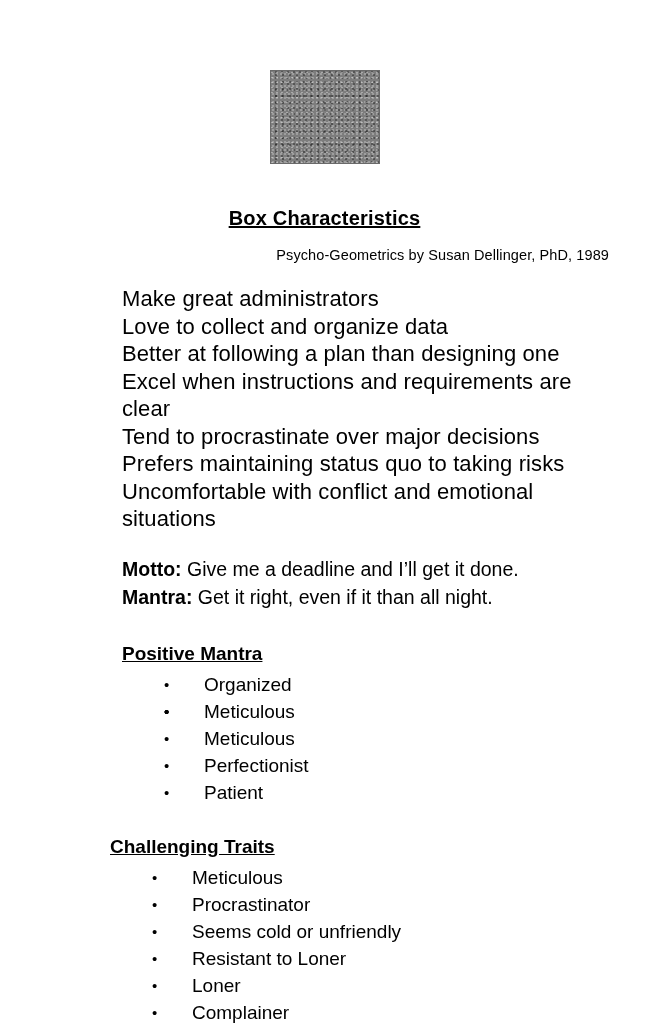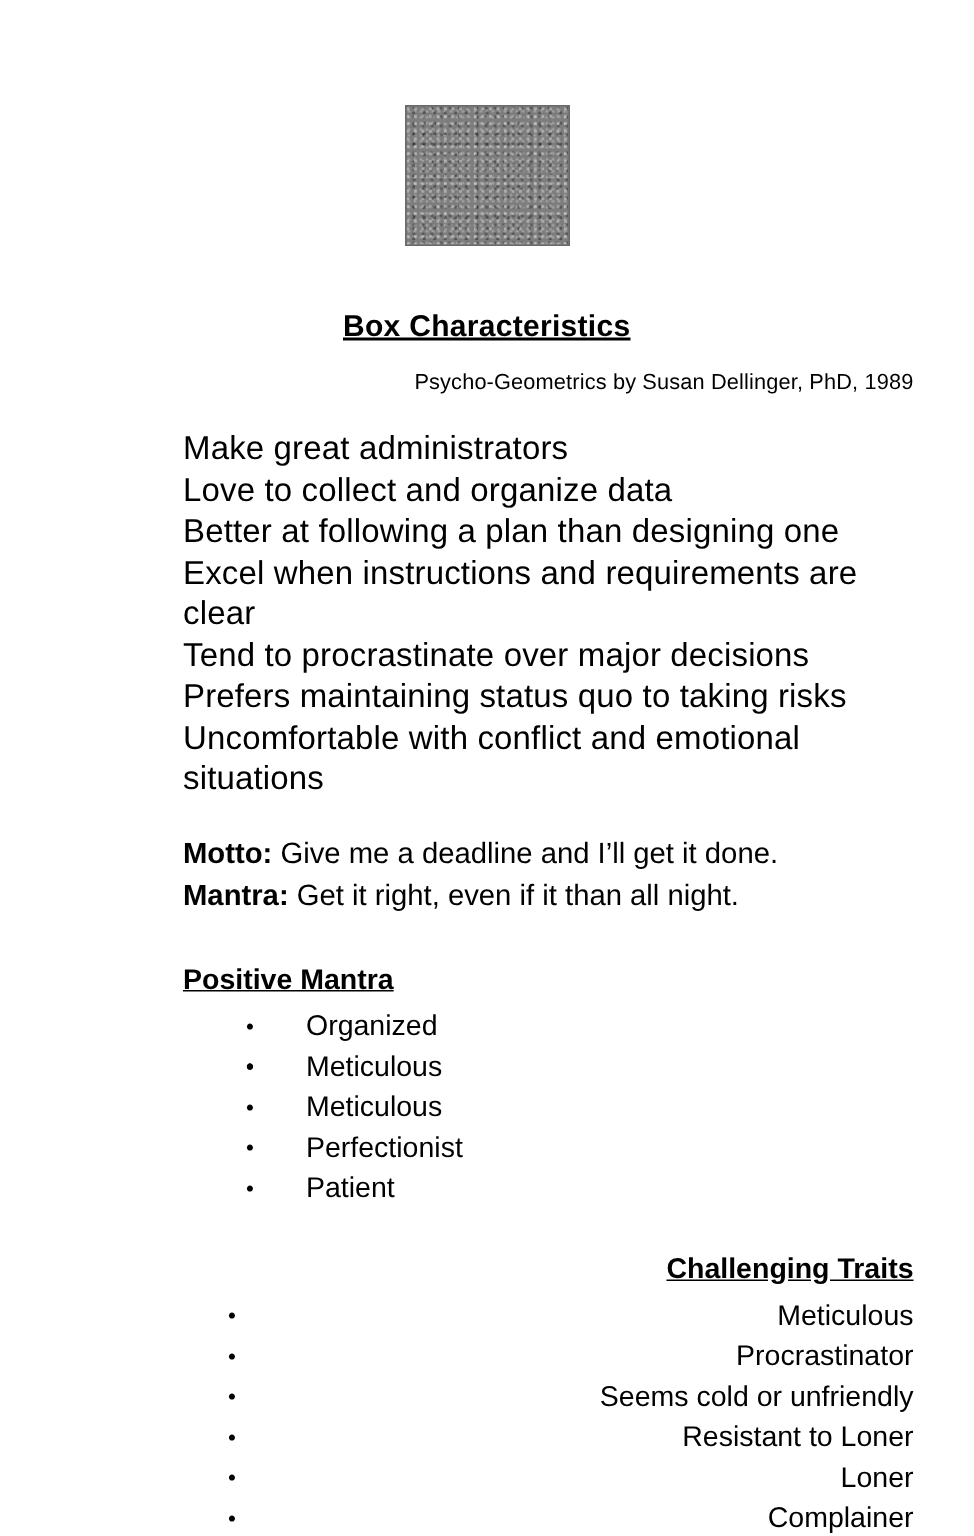--- a/index.html
+++ b/index.html
@@ -90,21 +90,21 @@
     position: relative;
     padding-left: 40px;
   }
   ul.traits li .bullet {
     position: absolute;
     left: 0;
     top: 0;
     font-size: 15px;
   }
   .positive-wrap { padding-left: 82px; }
-  .challenging-wrap { padding-left: 70px; text-align: right; }
+  .challenging-wrap { padding-left: 70px; }
 </style>
 </head>
 <body>
 
 <div class="page">
 
   <div class="box-figure"></div>
 
   <div class="title">Box Characteristics</div>
 

